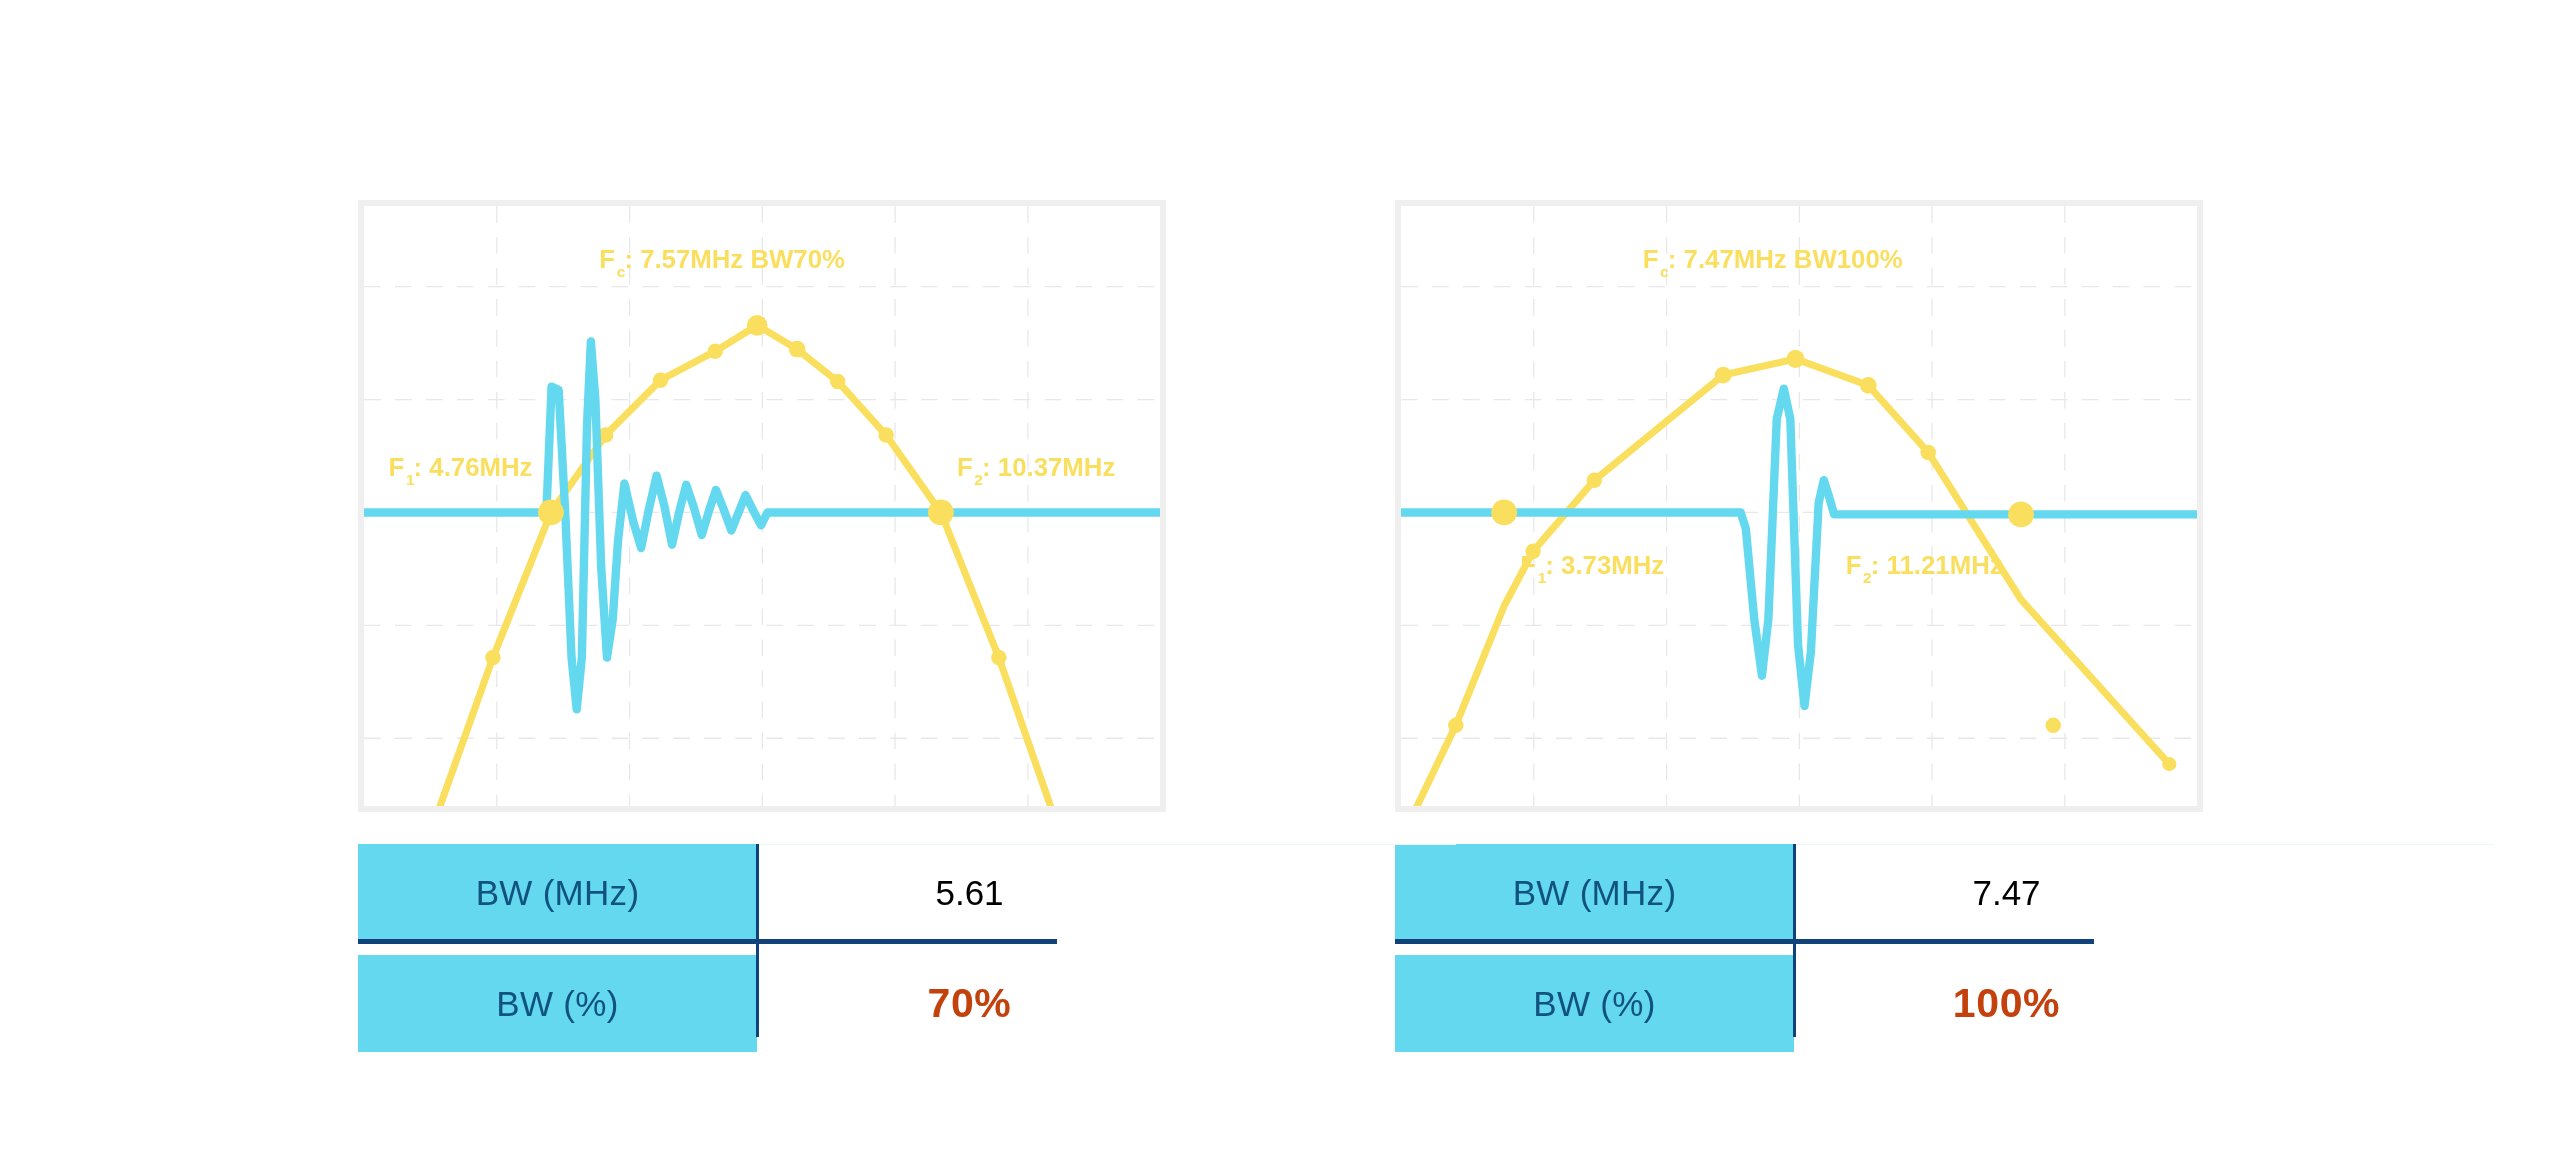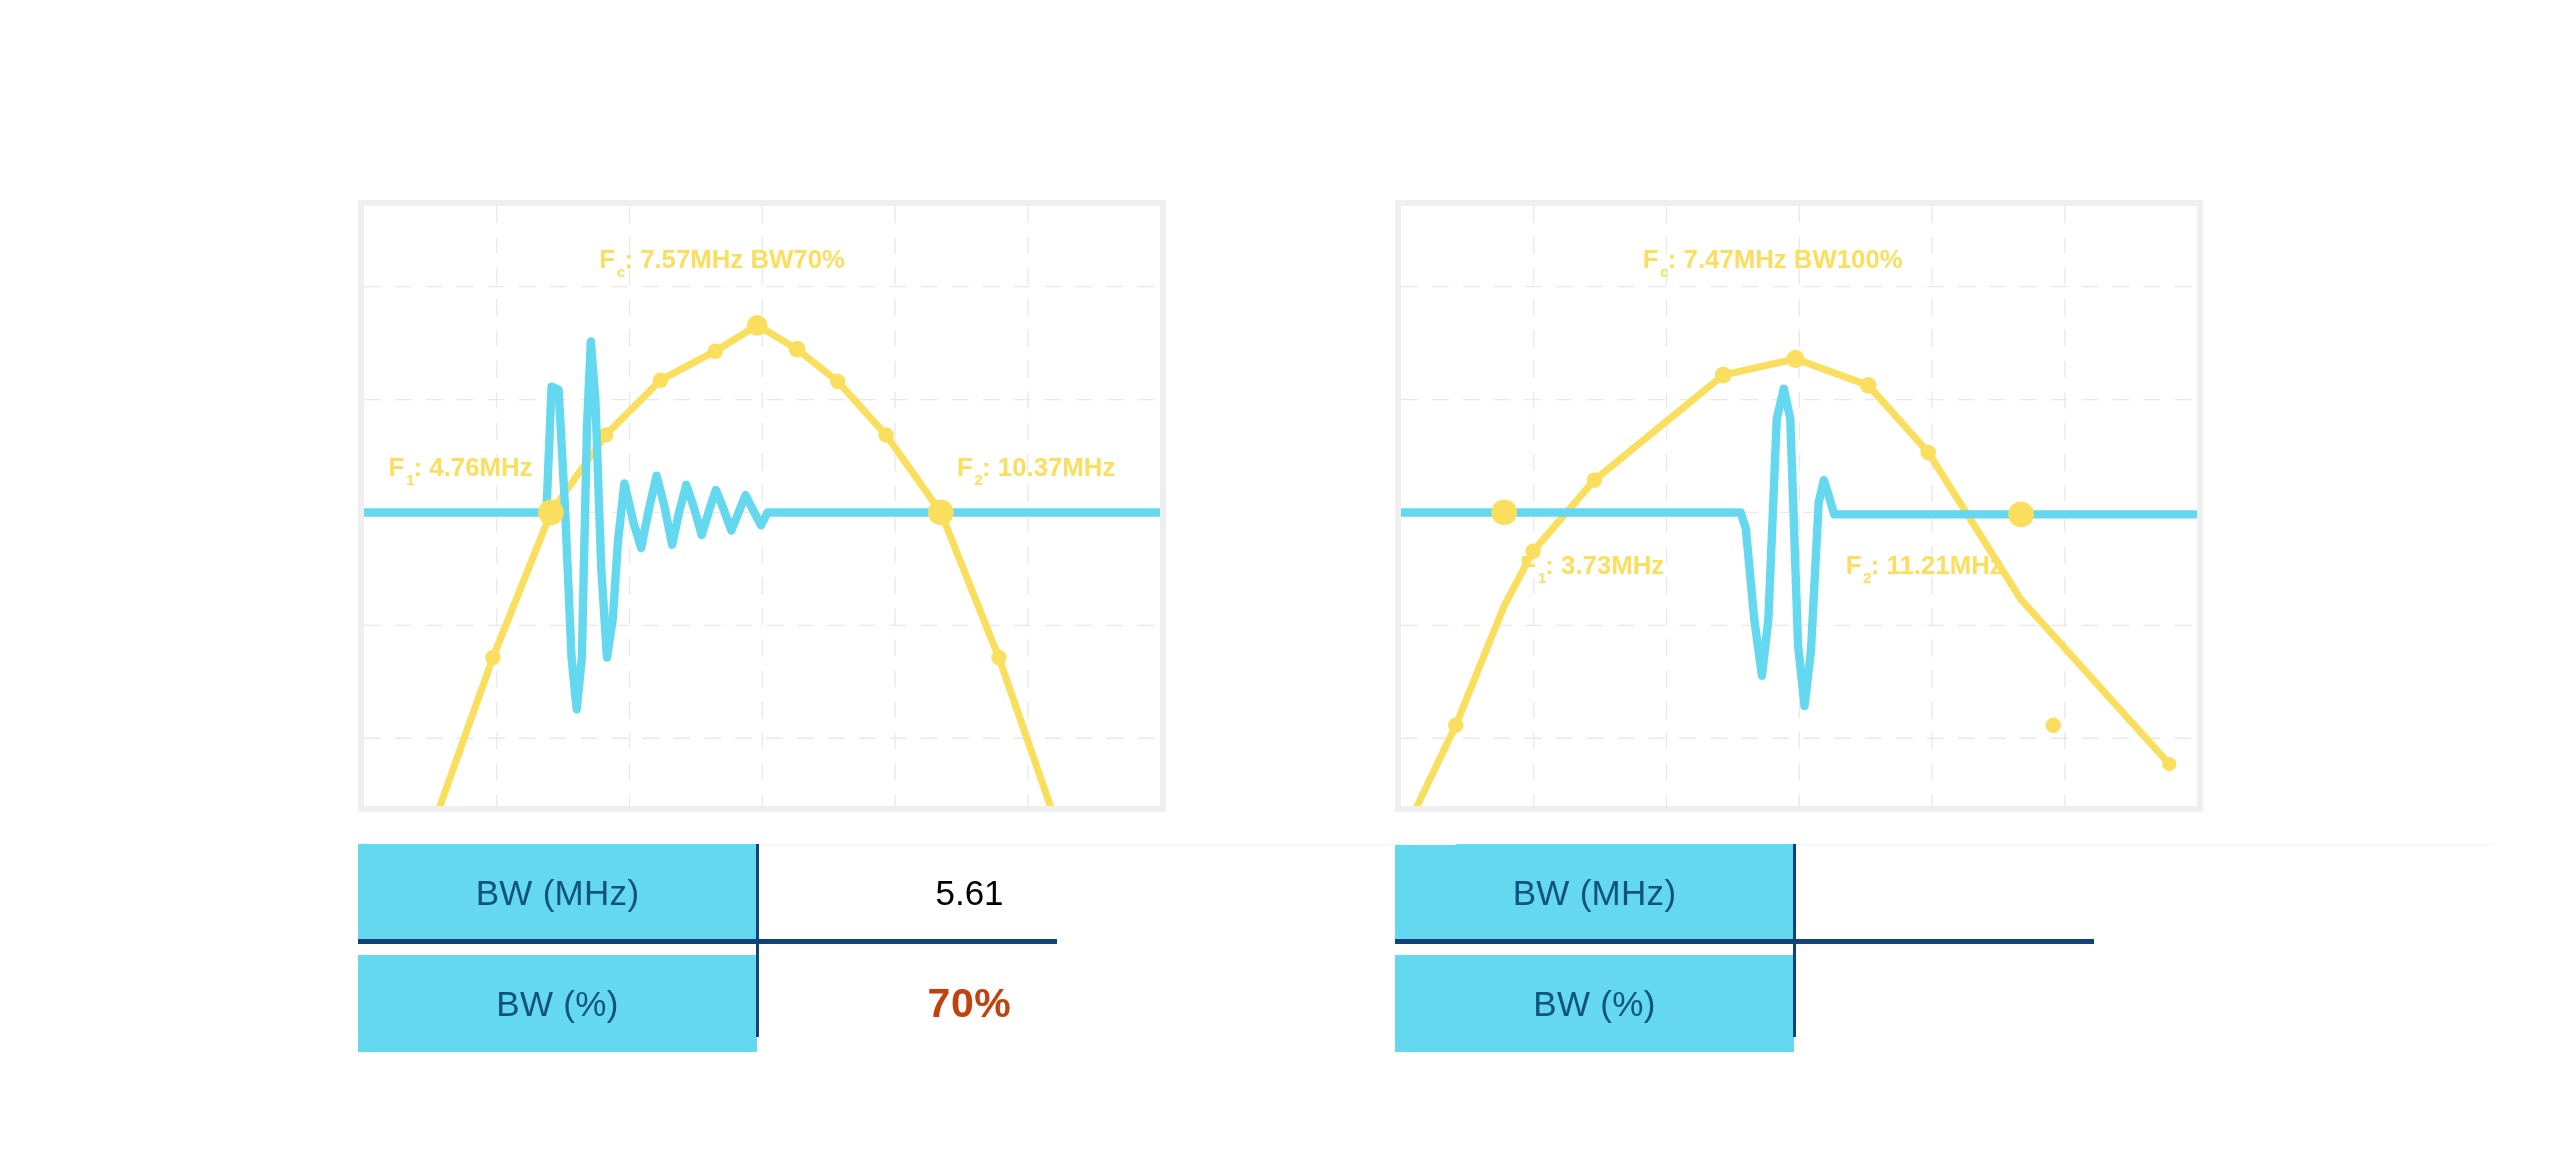--- a/index.html
+++ b/index.html
@@ -293,25 +293,31 @@
       </svg>
     </div>
 
     <div class="results-table">
       <div class="rt-top-hairline"></div>
 
       <div class="rt-row r0">
         <div class="rt-label-cell">
           <span>BW (MHz)</span>
         </div>
+        <div class="rt-value-cell">
+          <span class="v-plain">7.47</span>
+        </div>
       </div>
 
       <div class="rt-row r1">
         <div class="rt-label-cell">
           <span>BW (%)</span>
+        </div>
+        <div class="rt-value-cell">
+          <span class="v-accent">100%</span>
         </div>
       </div>
 
       <div class="rt-divider-v"></div>
       <div class="rt-divider-h"></div>
     </div>
   </div>
 
 </div>
 

